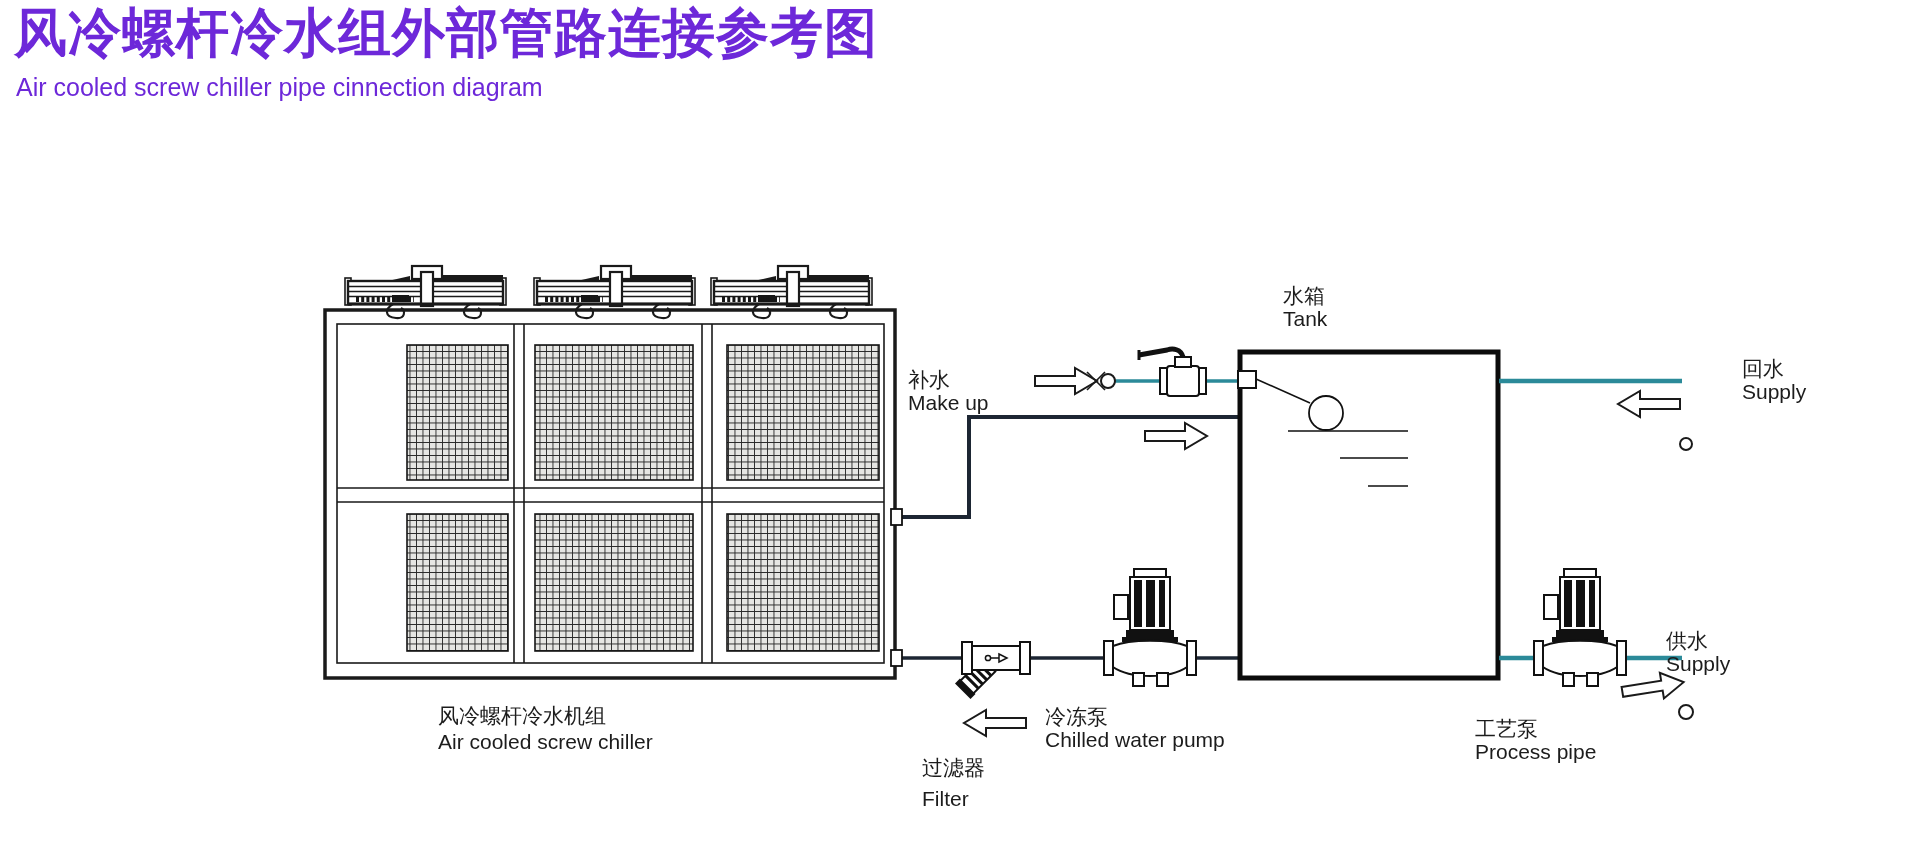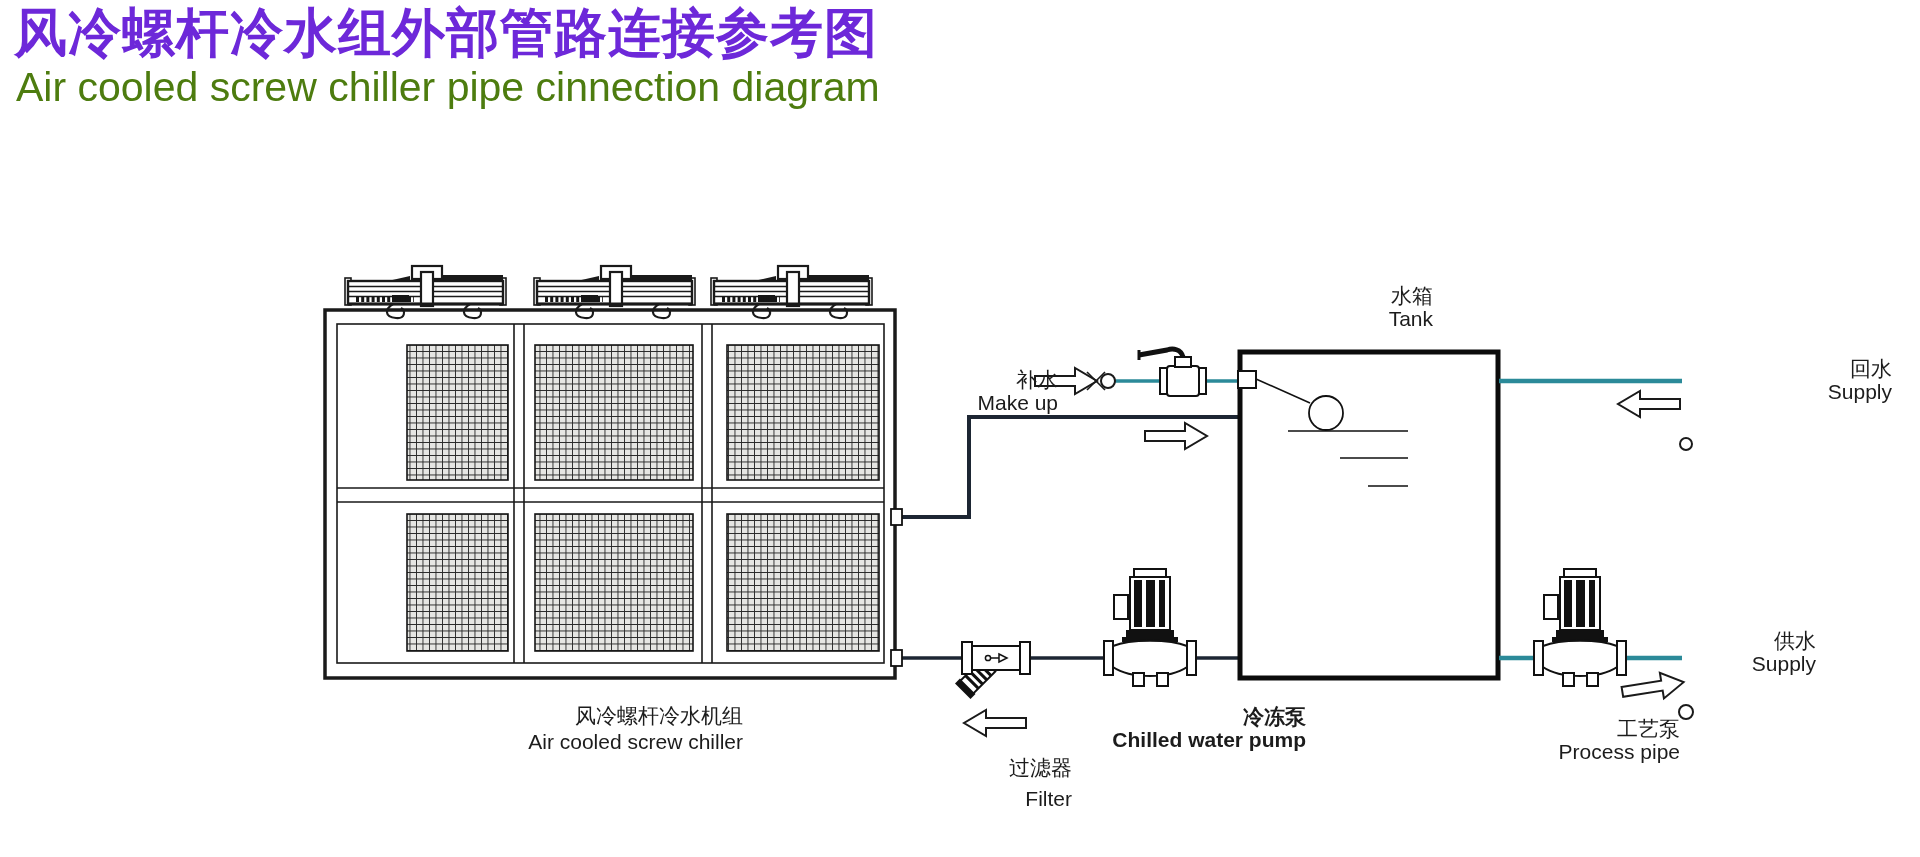--- a/index.html
+++ b/index.html
@@ -5,26 +5,26 @@
   html,body{margin:0;padding:0;background:#ffffff;}
   .canvas{
     position:relative;width:1920px;height:857px;background:#fff;overflow:hidden;
     font-family:"Liberation Sans","DejaVu Sans",sans-serif;color:#161616;
   }
   .title{
     position:absolute;left:14px;top:2px;font-size:53px;line-height:62px;
     font-weight:800;color:#6d28d9;letter-spacing:1px;white-space:nowrap;
   }
   .subtitle{
-    position:absolute;left:16px;top:68px;font-size:41px;line-height:38px;
-    font-weight:400;color:#4d7c0f;white-space:nowrap;text-align:right;
+    position:absolute;left:16px;top:68px;font-size:25px;line-height:38px;
+    font-weight:400;color:#6d28d9;white-space:nowrap;text-align:right;
   }
   .diagram-svg{position:absolute;left:0;top:0;}
   .lbl{
-    position:absolute;text-align:right;font-size:21px;line-height:23px;color:#1c1c1c;
+    position:absolute;text-align:left;font-size:21px;line-height:23px;color:#1c1c1c;
   }
   .lbl span{display:block;}
   .lbl-filter{line-height:31px;}
   .lbl-chiller{line-height:26px;}
 </style>
 </head>
 <body>
 
 <div class="canvas">
 
@@ -157,21 +157,21 @@
   <div class="lbl" style="left:1742px;top:357px;width:150px;">
     <span>回水</span>
     <span>Supply</span>
   </div>
 
   <div class="lbl" style="left:1666px;top:629px;width:150px;">
     <span>供水</span>
     <span>Supply</span>
   </div>
 
-  <div class="lbl" style="left:1101px;top:705px;width:205px;font-weight:bold;">
+  <div class="lbl" style="left:1045px;top:705px;width:205px;">
     <span>冷冻泵</span>
     <span>Chilled water pump</span>
   </div>
 
   <div class="lbl" style="left:1475px;top:717px;width:205px;">
     <span>工艺泵</span>
     <span>Process pipe</span>
   </div>
 
   <div class="lbl lbl-filter" style="left:922px;top:752px;width:150px;">

